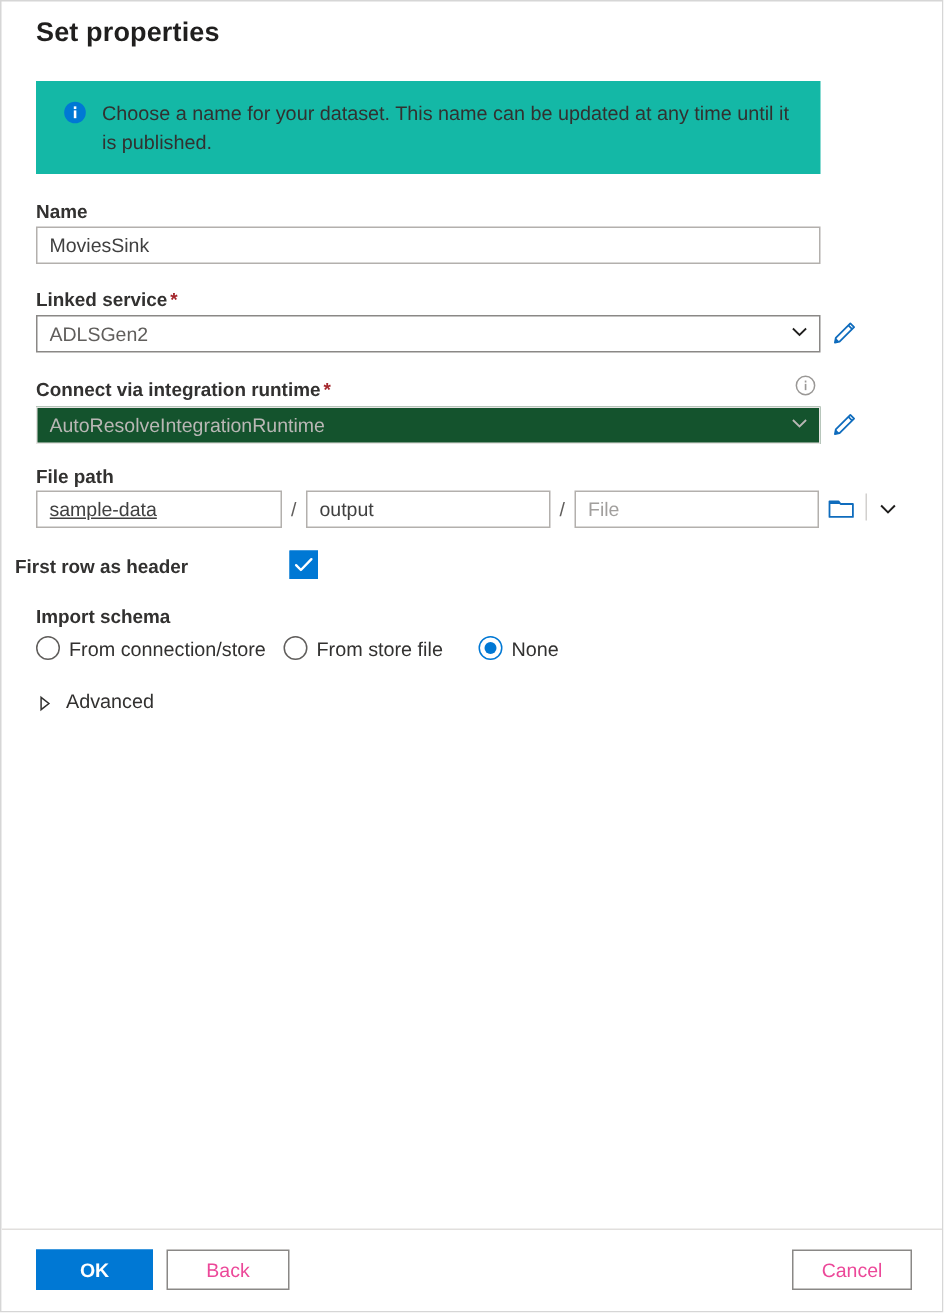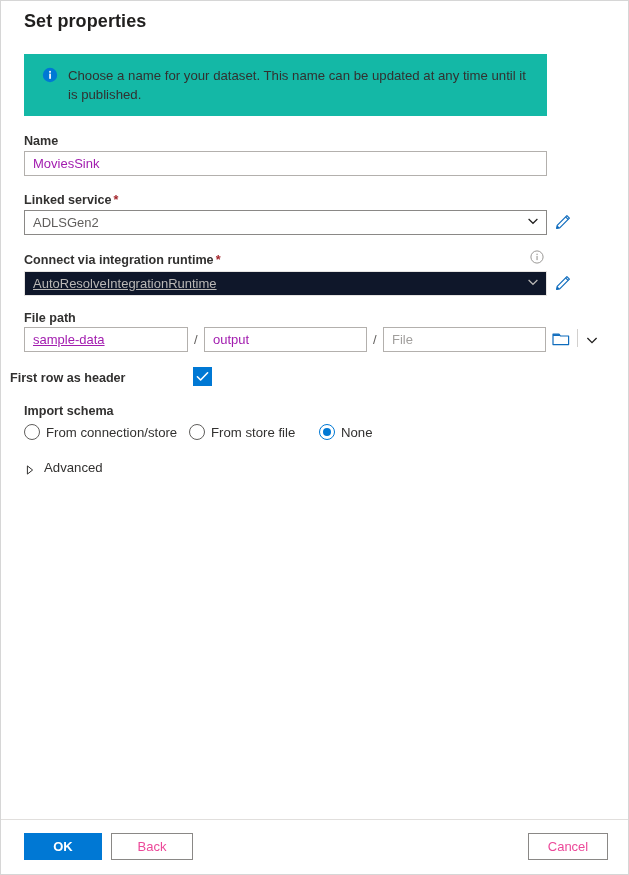--- a/index.html
+++ b/index.html
@@ -79,21 +79,21 @@
 
   
   .txt {
     position: absolute;
     box-sizing: border-box;
     height: 25px;
     border: 1px solid #b3b0ad;
     background: #ffffff;
     font-family: "Liberation Sans", sans-serif;
     font-size: 13px;
-    color: #a21caf;
+    color: #404040;
     padding: 0 8px;
     outline: none;
   }
   .txt::placeholder { color: #a19f9d; }
   .txt:disabled {
     background: #f3f2f1;
     border-color: #e1dfdd;
     color: #a19f9d;
   }
 
@@ -105,25 +105,24 @@
     border: 1px solid #8a8886;
     background: #ffffff;
     display: flex;
     align-items: center;
     padding: 0 6px 0 8px;
     font-size: 13px;
     color: #605e5c;
     cursor: pointer;
   }
   .combo.disabled {
-    background: #0f172a;
+    background: #14532d;
     border-color: #e6e4e2;
     color: #b9b7b5;
     cursor: default;
-    text-decoration: underline;
   }
   .combo .combo-value { flex: 1 1 auto; white-space: nowrap; overflow: hidden; }
   .combo .chev { flex: 0 0 auto; display: block; }
 
   
   .pencil-btn {
     position: absolute;
     width: 20px;
     height: 20px;
     cursor: pointer;

